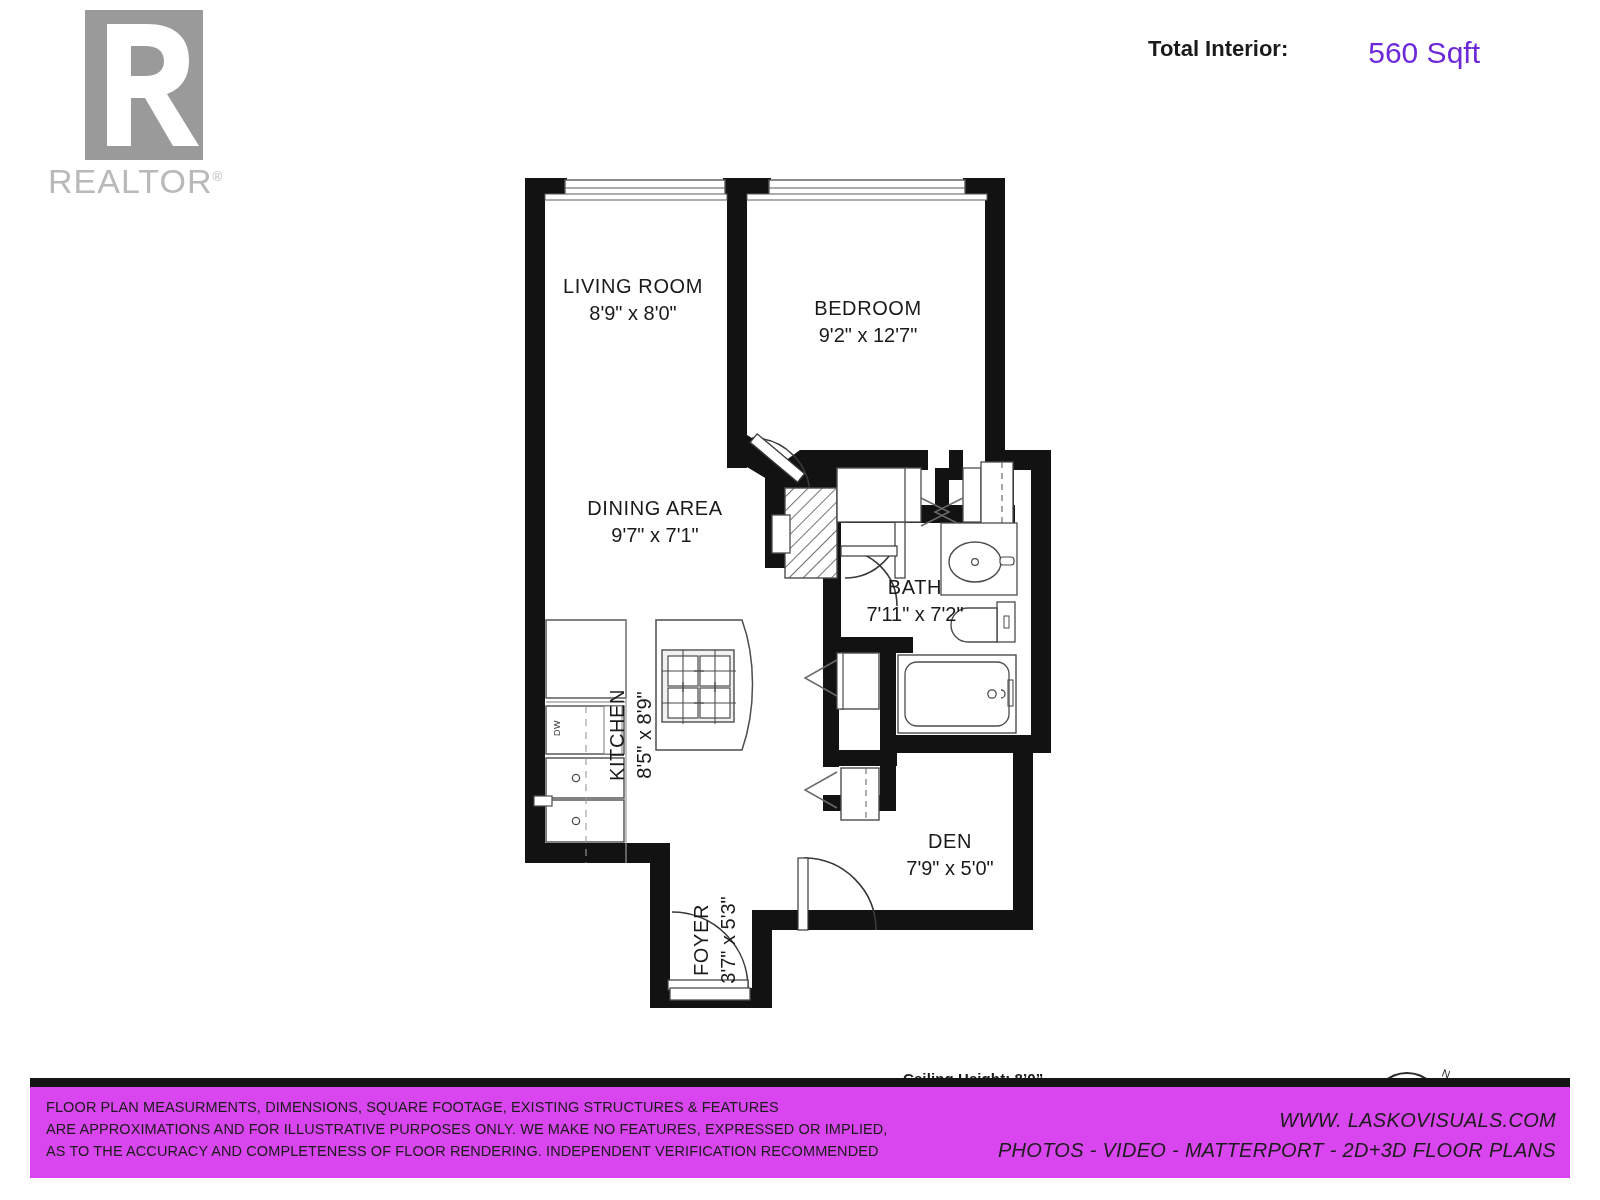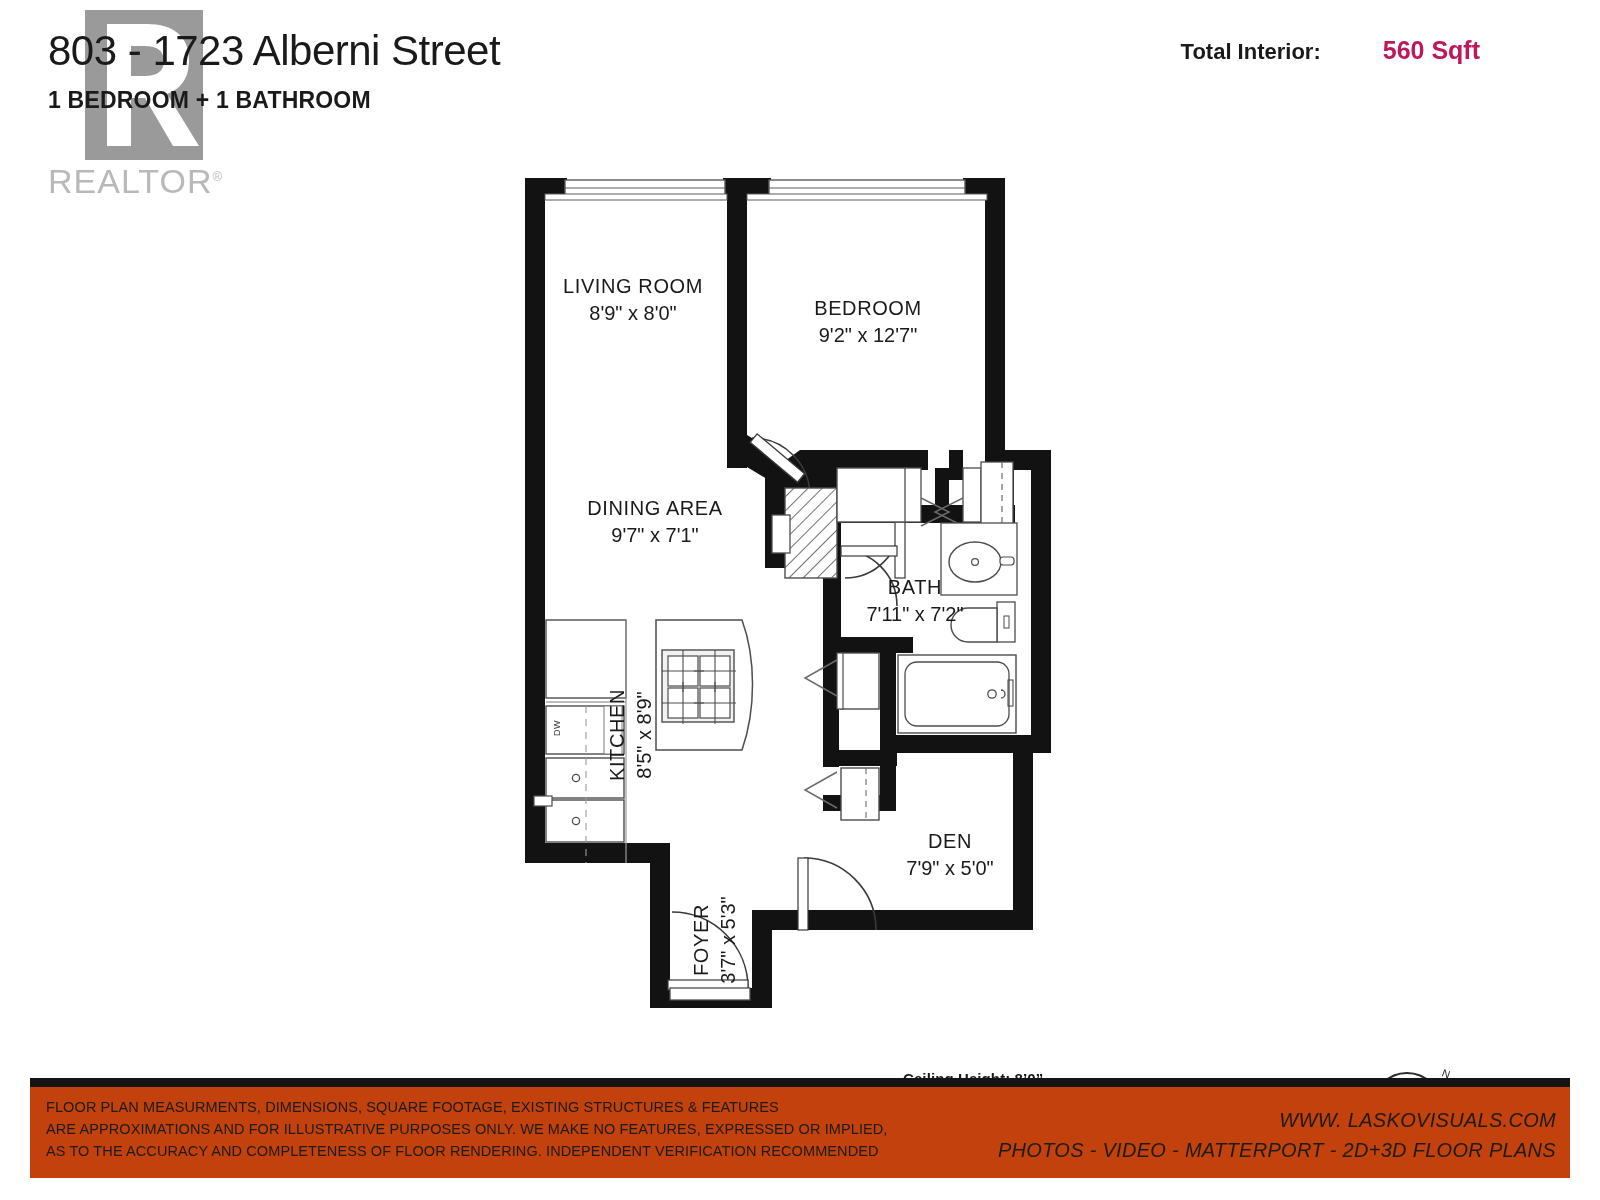--- a/index.html
+++ b/index.html
@@ -38,42 +38,42 @@
     font-size: 42px; font-weight: 400; color: #1a1a1a;
     letter-spacing: -0.5px; line-height: 50px; white-space: nowrap;
   }
   .addr-sub {
     font-size: 23px; font-weight: 700; color: #1a1a1a;
     letter-spacing: 0.2px; margin-top: 11px; white-space: nowrap;
   }
 
   .interior-block {
     position: absolute; right: 120px; top: 36px;
-    display: flex; align-items: flex-end; gap: 62px;
+    display: flex; align-items: flex-start; gap: 80px;
   }
   .interior-label { font-size: 22px; font-weight: 700; color: #1a1a1a; }
-  .interior-value { font-size: 25px; font-weight: 700; color: #be185d; }
+  .interior-value { font-size: 30px; font-weight: 400; color: #6d28d9; }
 
   
   .plan-wrap { position: absolute; left: 0; top: 150px; width: 1600px; height: 900px; }
   svg.plan { display: block; }
 
   .ceiling-note {
     position: absolute; left: 903px; top: 920px;
     font-size: 15px; font-weight: 700; color: #1c1c1c;
     letter-spacing: 0.1px;
   }
 
   .compass { position: absolute; left: 1355px; top: 900px; width: 110px; height: 105px; }
 
   
   .footer {
     position: absolute; left: 30px; top: 1078px;
     width: 1540px; height: 100px;
-    background: #c2410c;
+    background: #d946ef;
     border-top: 9px solid #141414;
   }
   .footer-inner {
     position: relative; width: 100%; height: 100%;
     padding: 11px 16px 0 16px;
   }
   .disclaimer {
     position: absolute; left: 16px; top: 9px;
     font-size: 14.5px; line-height: 22px; color: #1c1c1c;
     letter-spacing: 0.1px; white-space: nowrap;
@@ -95,24 +95,20 @@
     <div class="realtor-logo">
       <div class="block"></div>
       <svg class="rglyph" viewBox="0 0 118 150">
         <path d="M22 14 L22 136 L46 136 L46 88 L60 88 L88 136 L114 136 L82 84
                  C98 78 104 66 104 50 C104 26 88 14 62 14 Z
                  M46 36 L60 36 C72 36 79 41 79 51 C79 61 72 66 60 66 L46 66 Z" fill="#ffffff"></path>
       </svg>
       <div class="rword"><span>REALTOR</span><sup>®</sup></div>
     </div>
 
-    <div class="title-block">
-      <div class="addr-title">803 - 1723 Alberni Street</div>
-      <div class="addr-sub">1 BEDROOM + 1 BATHROOM</div>
-    </div>
 
     <div class="interior-block">
       <div class="interior-label">Total Interior:</div>
       <div class="interior-value">560 Sqft</div>
     </div>
   </div>
 
   <div class="plan-wrap">
     <svg class="plan" width="1600" height="900" viewBox="0 0 1600 900">
 

